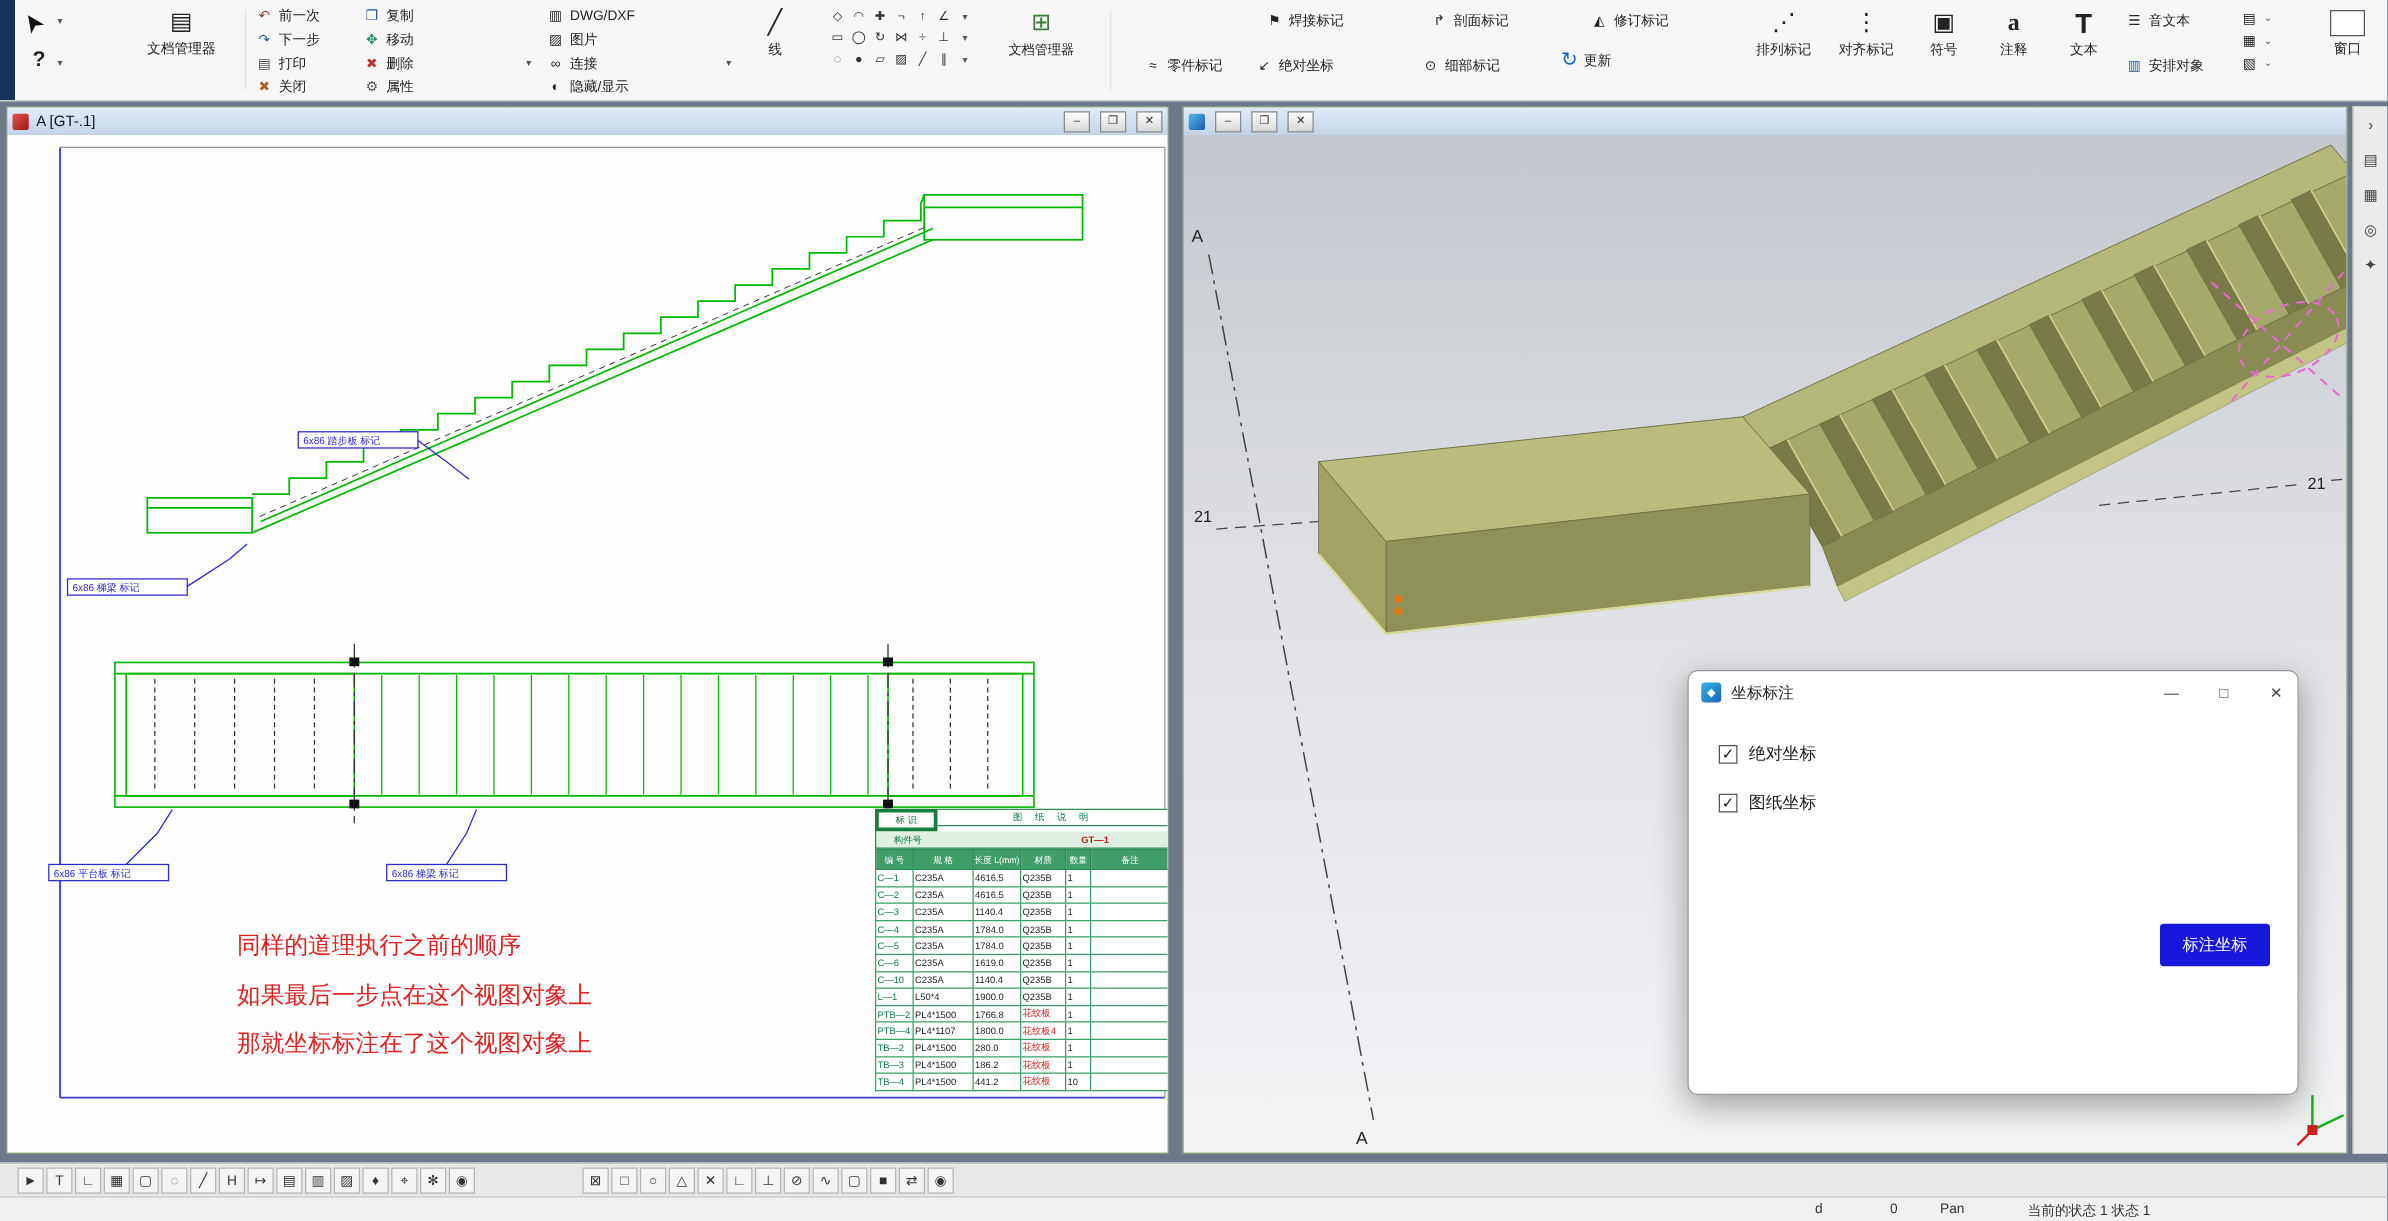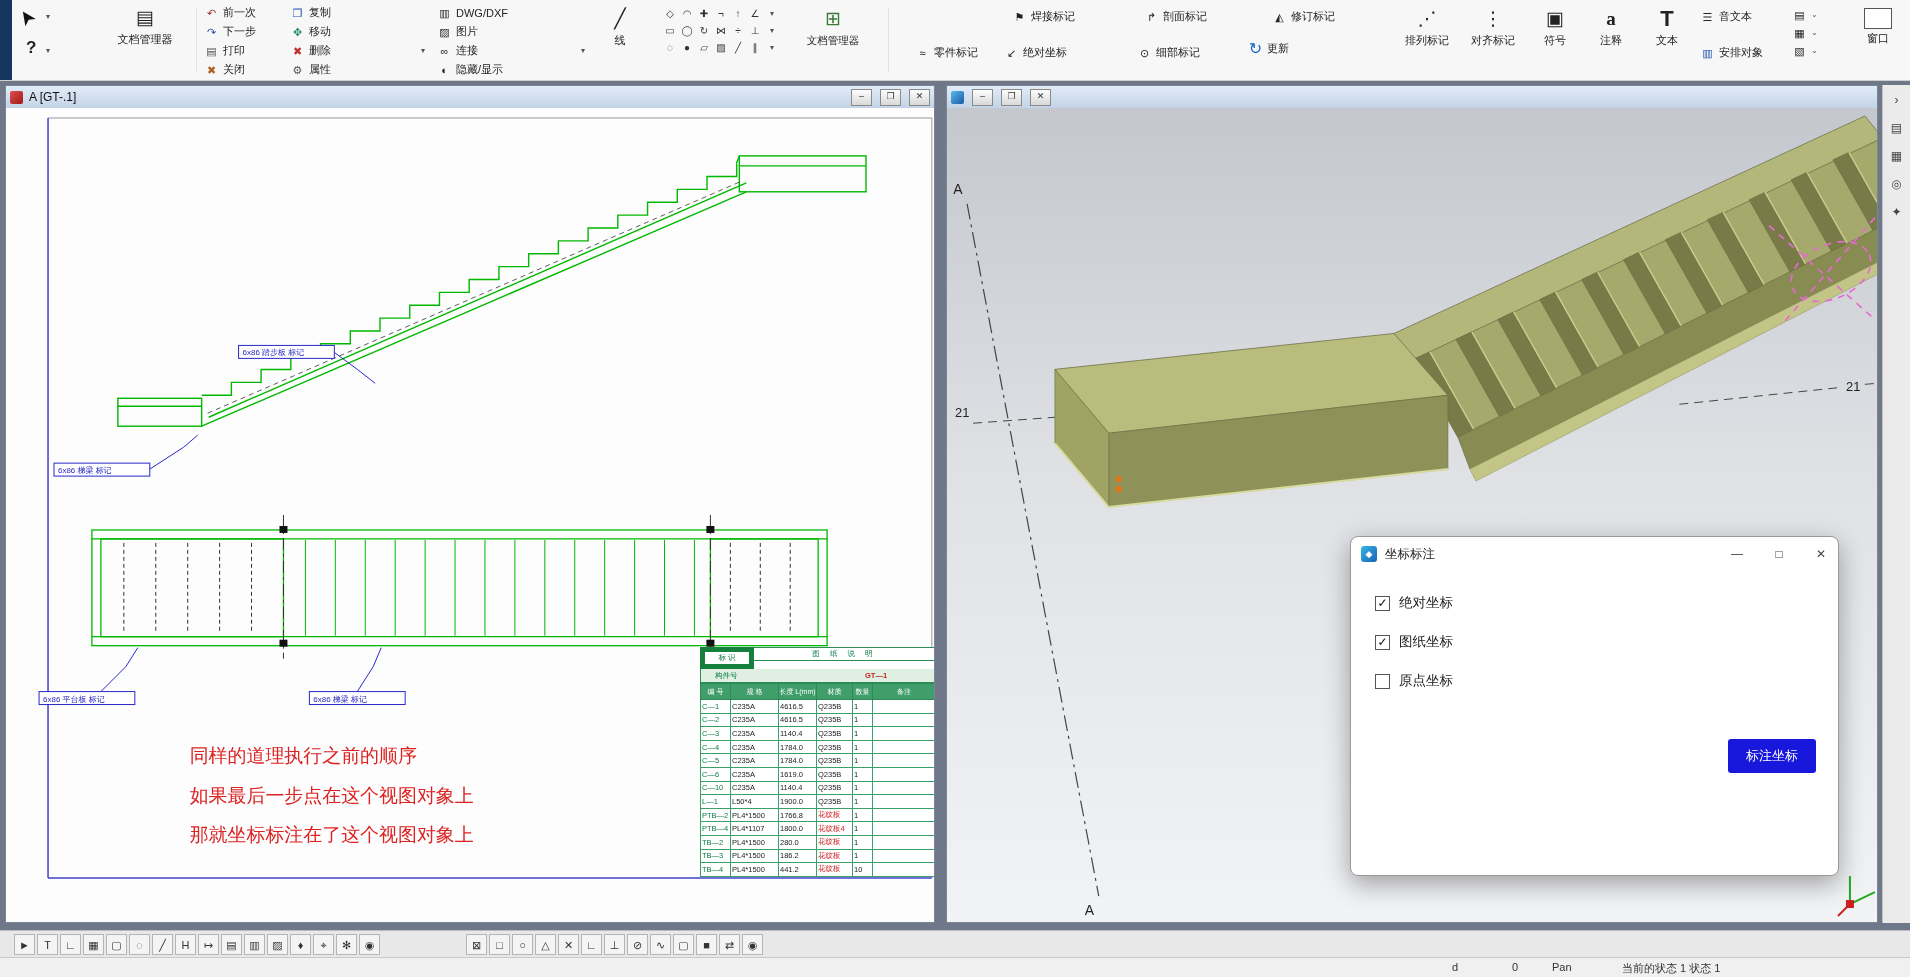--- a/index.html
+++ b/index.html
@@ -31,21 +31,21 @@
   .pt-blue{background:linear-gradient(135deg,#58b8e8,#1a5aa8);}
   .pane-title .pt-text{flex:1;white-space:nowrap;overflow:hidden;}
   .wbtn{width:19px;height:15px;border:1px solid #8a8a8a;background:linear-gradient(#fefefe,#d8d8d8);font-size:9px;line-height:13px;text-align:center;color:#333;margin-left:2px;}
   .pane-body{position:absolute;left:0;top:22px;right:0;bottom:0;overflow:hidden;}
   .body-left{background:#fdfdfd;}
   .body-right{background:linear-gradient(180deg,#c4c7cd 0%,#dfe1e5 45%,#f2f3f5 100%);}
   svg{position:absolute;left:0;top:0;}
   
   .bom{position:absolute;left:694px;top:539px;width:236px;font-size:7.5px;color:#222;background:#fff;}
   .bom-head{display:flex;}
-  .bom-corner{width:44px;border:5px solid #15803d;color:#0b7a46;text-align:center;line-height:12px;height:12px;}
+  .bom-corner{width:44px;border:3px solid #15803d;color:#0b7a46;text-align:center;line-height:12px;height:12px;}
   .bom-title{flex:1;border:1px solid #2e8b57;border-left:none;color:#0b7a46;text-align:center;line-height:12px;height:12px;letter-spacing:4px;}
   .bom-asm{display:flex;background:#dff0e2;border:1px solid #2e8b57;border-top:none;height:13px;line-height:13px;}
   .bom-asm .al{flex:1;padding-left:14px;color:#0b7a46;}
   .bom-asm .av{width:70px;color:#c02020;font-weight:bold;}
   table.bom-t{border-collapse:collapse;width:100%;table-layout:fixed;}
   table.bom-t th{background:#3f9e6a;color:#fff;font-weight:normal;border:1px solid #2e8b57;padding:0;height:15px;font-size:7px;}
   table.bom-t td{border:1px solid #3aa06a;padding:0 1px;height:12.6px;font-size:7.5px;white-space:nowrap;overflow:hidden;}
   table.bom-t td:first-child{color:#0b7a46;}
   table.bom-t td.red{color:#cc2020;}
   
@@ -582,24 +582,20 @@
   <div class="dlg-body">
     <div>
         <div class="opt-row">
           <span class="cb">✓</span>
           <span class="opt-label">绝对坐标</span>
         </div>
         <div class="opt-row">
           <span class="cb">✓</span>
           <span class="opt-label">图纸坐标</span>
         </div>
-        <div class="opt-row">
-          <span class="cb"></span>
-          <span class="opt-label">原点坐标</span>
-        </div>
       </div>
     <button class="dlg-action">标注坐标</button>
   </div>
 </div>
 
 <div class="side">
     <div class="tool-btn">›</div>
     <div class="tool-btn">▤</div>
     <div class="tool-btn">▦</div>
     <div class="tool-btn">◎</div>

